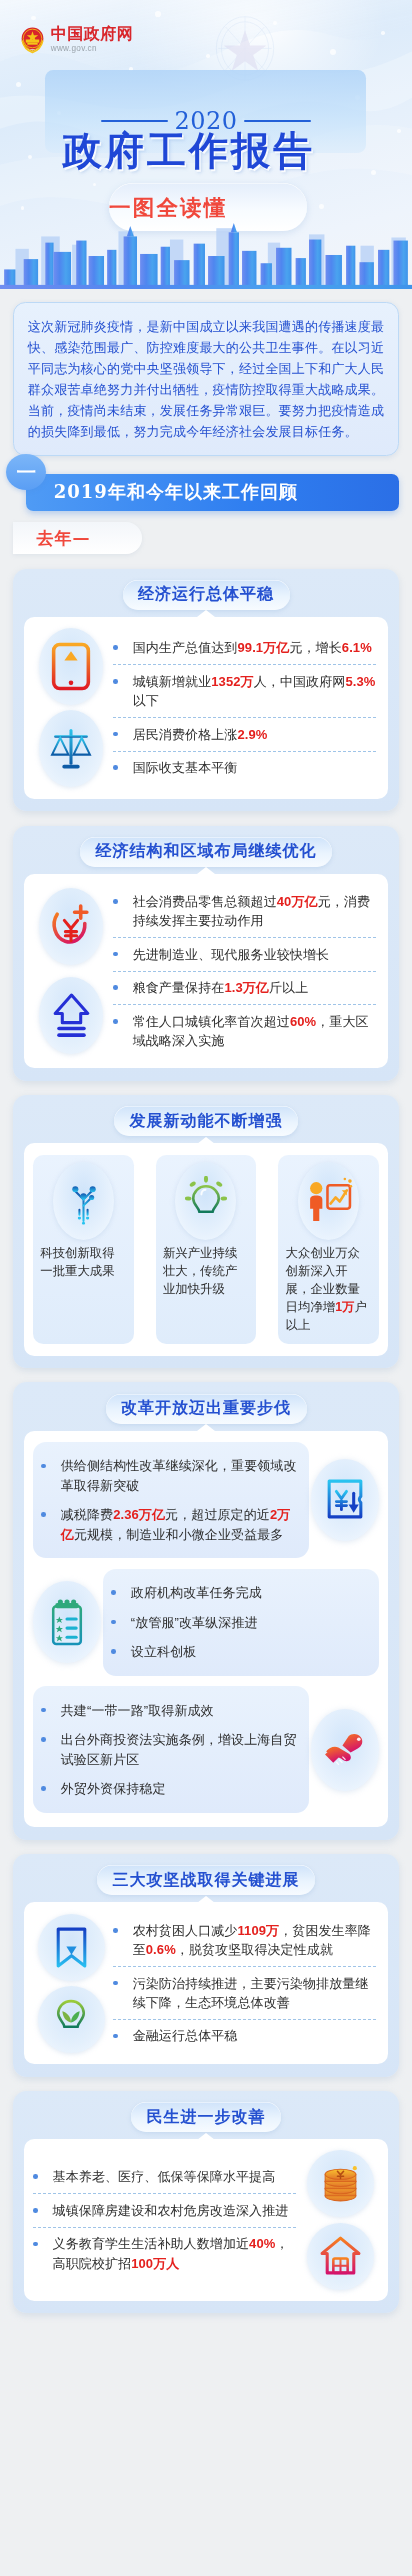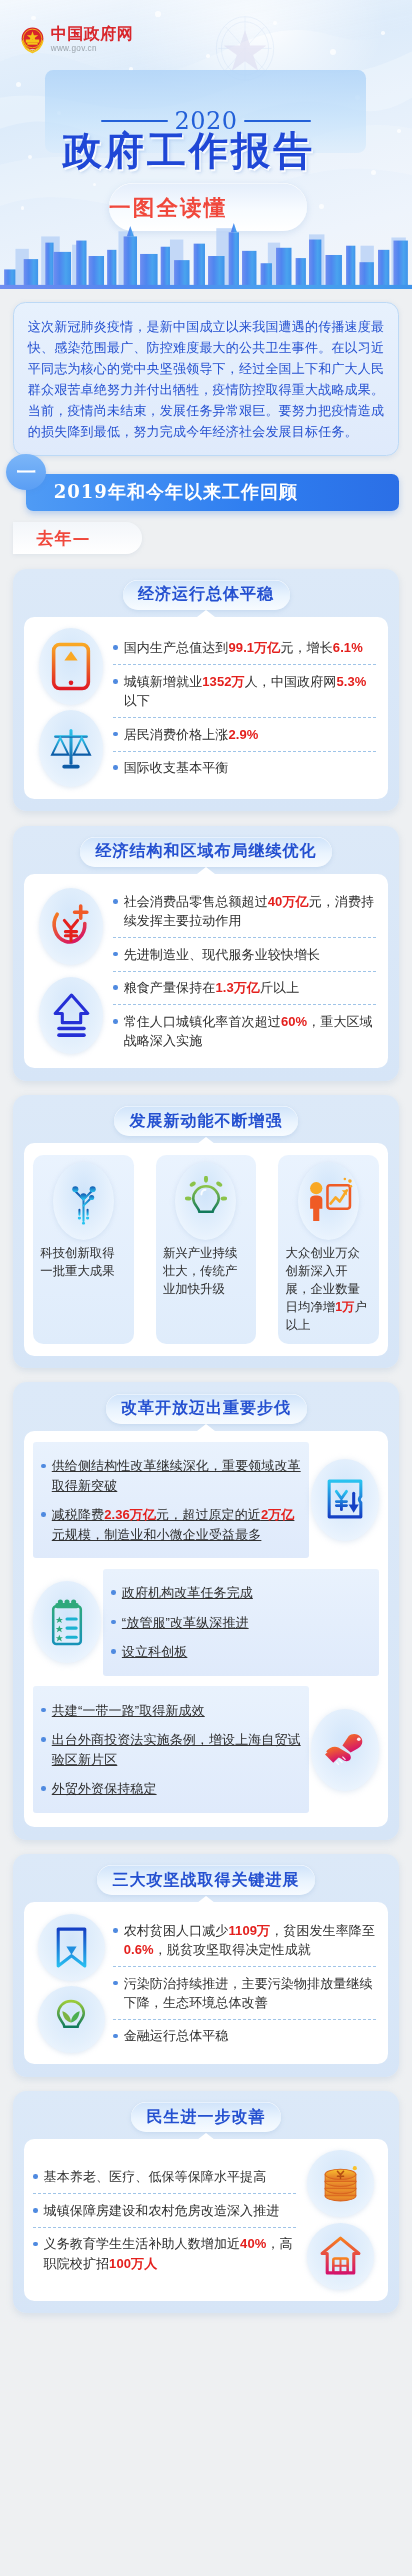--- a/index.html
+++ b/index.html
@@ -169,21 +169,21 @@
     background: radial-gradient(ellipse at 50% 38%, #d3e6fa 0%, #e4f0fc 58%, #f4f9ff 100%);
     border-radius: 50%;
     display: flex; align-items: center; justify-content: center;
     filter: drop-shadow(0 1.5px 2.6px rgba(150,180,215,.3));
   }
   .icon-blob.round { width: 67px; height: 67px; }
 
   
   .bullets { flex: 1; display: flex; flex-direction: column; justify-content: center; padding-right: 3.1px;}
   .bullet {
-    display: flex; align-items: flex-start; gap: 6px;
+    display: flex; align-items: flex-start; gap: 15px;
     padding: 6.7px 0;
     font-size: 13px; line-height: 1.48; color: #2d2d2d; letter-spacing: 0.1px;
   }
   .bullet + .bullet { border-top: 0.5px dashed #9fc4e8; }
   .bullet .dot {
     flex: 0 0 4.6px; width: 4.6px; height: 4.6px; border-radius: 50%;
     background: #4f8ae0; margin-top: 7.2px;
   }
   .hl { color: #e4201d; font-weight: bold; }
 
@@ -205,23 +205,22 @@
   }
   .trio-text { font-size: 12.4px; line-height: 1.45; color: #2d2d2d; text-align: left; width: 100%; padding: 0 2.1px; }
 
   
   .panel-row {
     display: flex; align-items: center; gap: 2.1px; position: relative;
     margin-bottom: 3.1px;
   }
   .panel-tint {
     background: linear-gradient(180deg, #e9f2fd 0%, #dfeafb 100%);
-    border-radius: 3px; padding: 9.3px 8.2px;
+    border-radius: 13px; padding: 9.3px 8.2px;
     flex: 1;
-    text-decoration: underline;
   }
   .panel-blob {
     width: 68px; height: 82px; flex: 0 0 68px;
     background: radial-gradient(ellipse at 50% 42%, #d1e5fa 0%, #e6f1fd 60%, #f7fbff 100%);
     border-radius: 50%;
     display: flex; align-items: center; justify-content: center;
     filter: drop-shadow(0 1.5px 3.1px rgba(150,180,215,.3));
   }
   .panel-list .bullet { border-top: none; padding: 5.2px 0; }
   .panel-list .bullet + .bullet { border-top: none; }

